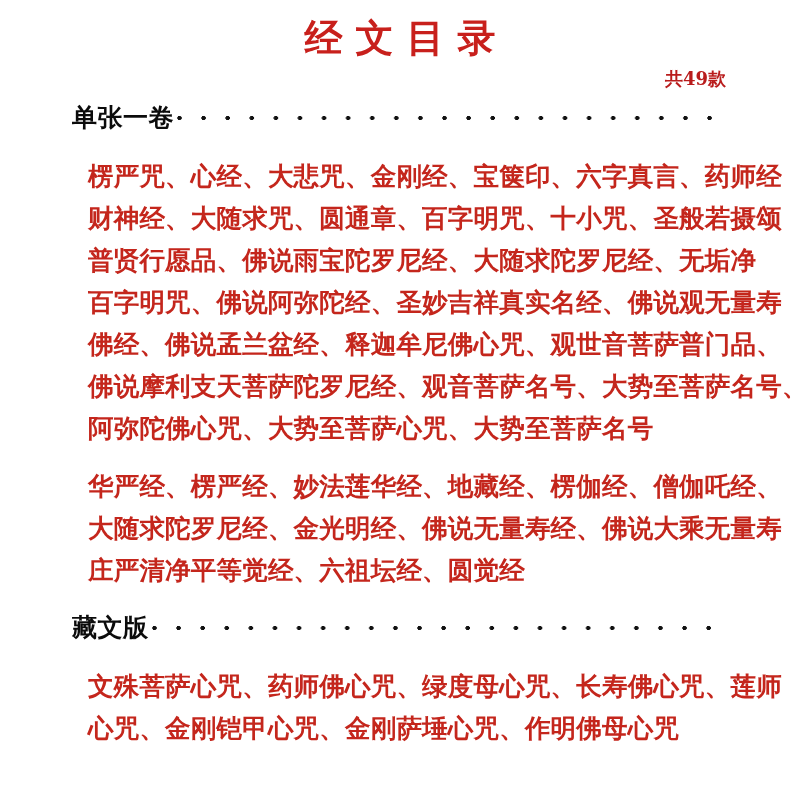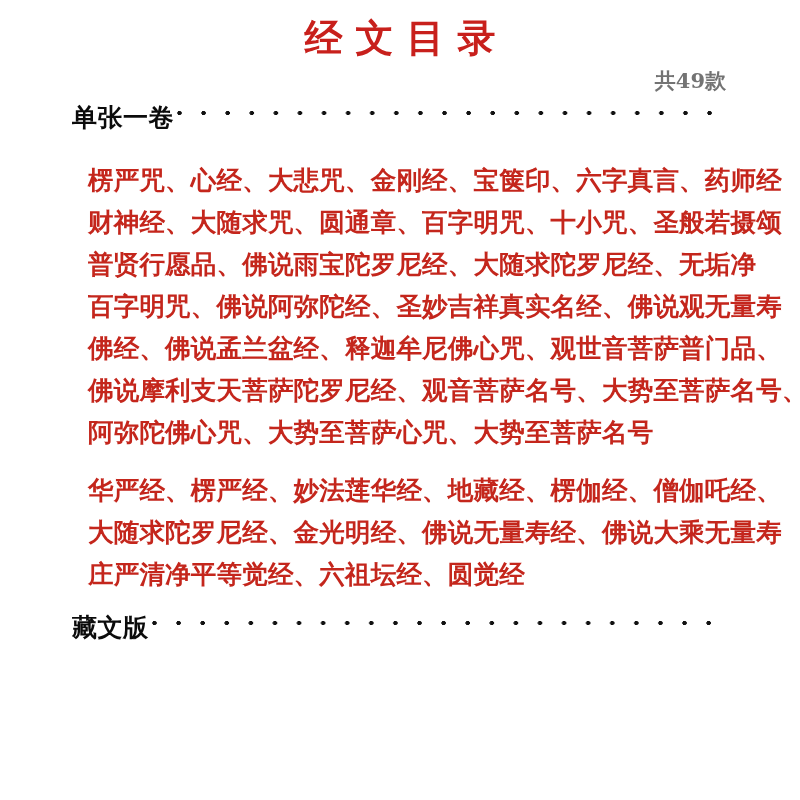--- a/index.html
+++ b/index.html
@@ -41,32 +41,32 @@
     font-family: "DejaVu Serif", "Liberation Serif", serif;
   }
 
   
   .count-row {
     text-align: right;
     padding-top: 6px;
     padding-right: 2px;
   }
   .count-text {
-    font-size: 21px;
+    font-size: 18px;
     font-weight: bold;
-    color: #737373;
+    color: #b91c1c;
     letter-spacing: 0px;
     font-family: "DejaVu Serif", "Liberation Serif", serif;
     text-align: center;
   }
 
   
   .section-header {
     display: flex;
-    align-items: flex-start;
+    align-items: center;
     height: 42px;
     margin-top: 6px;
     overflow: hidden;
   }
   .section-title {
     flex: 0 0 auto;
     font-size: 25px;
     font-weight: bold;
     color: #0b0b0b;
     letter-spacing: 0.5px;
@@ -133,16 +133,20 @@
           <div class="content-line">华严经、楞严经、妙法莲华经、地藏经、楞伽经、僧伽吒经、</div>
           <div class="content-line">大随求陀罗尼经、金光明经、佛说无量寿经、佛说大乘无量寿</div>
           <div class="content-line">庄严清净平等觉经、六祖坛经、圆觉经</div>
         </div>
       </div>
       <div class="section-block">
         <div class="section-header">
           <span class="section-title">藏文版</span>
           <span class="dot-leader"></span>
         </div>
+        <div class="section-body">
+          <div class="content-line">文殊菩萨心咒、药师佛心咒、绿度母心咒、长寿佛心咒、莲师</div>
+          <div class="content-line">心咒、金刚铠甲心咒、金刚萨埵心咒、作明佛母心咒</div>
+        </div>
       </div>
     </div>
 
 </div>
 
 </body></html>

